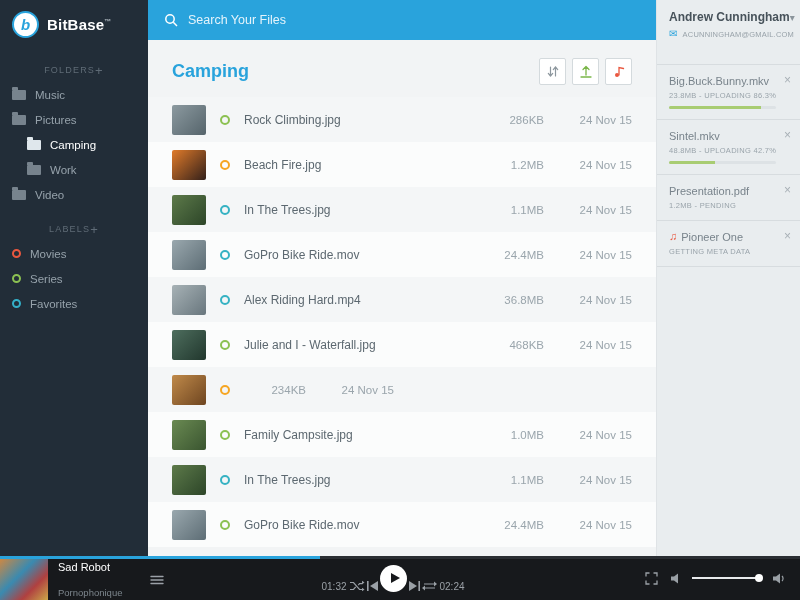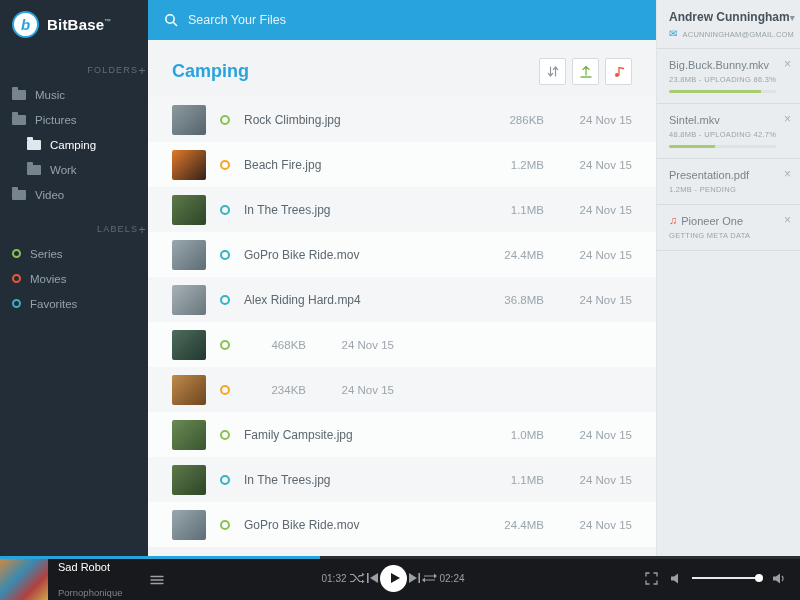--- a/index.html
+++ b/index.html
@@ -6,21 +6,21 @@
   html,body{width:800px;height:600px;overflow:hidden}
   body{font-family:"Liberation Sans",sans-serif;background:#fff}
   .app{position:relative;width:800px;height:600px;overflow:hidden;background:#f2f4f5}
 
   
   .sidebar{position:absolute;left:0;top:0;width:148px;bottom:44px;background:#222d38;color:#96a2ab;overflow:hidden}
   .logo-row{display:flex;align-items:center;gap:8px;height:48px;padding:0 12px}
   .logo-mark{width:27px;height:27px;border-radius:50%;background:#fff;border:2px solid #29a3dc;color:#29a3dc;font-weight:bold;display:flex;align-items:center;justify-content:center;font-size:15px;font-style:italic}
   .logo-text{color:#fff;font-size:15px;font-weight:bold;letter-spacing:.2px}
   .logo-text sup{font-size:7px;color:#aeb8bf}
-  .section-header{display:flex;justify-content:flex-end;align-items:center;padding:0 1px;height:24px;margin-top:10px;font-size:9px;letter-spacing:1.2px;color:#5f6b76}
+  .section-header{display:flex;justify-content:center;align-items:center;padding:0 16px;height:24px;margin-top:10px;font-size:9px;letter-spacing:1.2px;color:#5f6b76}
   .plus-btn{color:#5f6b76;font-size:13px;cursor:pointer;line-height:1}
   .nav-item{display:flex;align-items:center;gap:9px;height:25px;padding:0 12px;font-size:11.5px;color:#96a2ab;cursor:pointer;white-space:nowrap}
   .nav-item.indent{padding-left:27px}
   .nav-item.active{color:#fff}
   .folder-ic{width:14px;height:10px;background:#77838d;border-radius:1px;position:relative;flex:0 0 auto}
   .folder-ic::before{content:"";position:absolute;top:-3px;left:0;width:6px;height:3px;background:inherit;border-radius:1px 1px 0 0}
   .nav-item.active .folder-ic{background:#dfe7ec}
   .ring{width:9px;height:9px;border-radius:50%;border:2px solid #888;flex:0 0 auto;background:transparent}
 
   
@@ -36,21 +36,21 @@
   .file-row{display:flex;align-items:center;height:45px;padding:0 24px;background:#fbfcfc;cursor:pointer}
   .file-row:nth-child(odd){background:#f4f6f7}
   .thumb{width:34px;height:30px;border-radius:2px;margin-right:14px;flex:0 0 auto}
   .status-ring{width:10px;height:10px;border-radius:50%;border:2px solid #8cc152;margin-right:14px;flex:0 0 auto}
   .file-name{flex:1;font-size:12px;color:#5c6870;white-space:nowrap;overflow:hidden}
   .file-size{width:62px;text-align:right;font-size:11.5px;color:#9aa5ac;flex:0 0 auto}
   .file-date{width:88px;text-align:right;font-size:11.5px;color:#9aa5ac;flex:0 0 auto}
 
   
   .rightbar{position:absolute;right:0;top:0;width:144px;bottom:44px;background:#e9edef;border-left:1px solid #dfe3e6;overflow:hidden}
-  .user-block{padding:10px 12px 9px;border-bottom:1px solid #d7dcdf}
+  .user-block{padding:10px 12px 25px;border-bottom:1px solid #d7dcdf}
   .user-row{display:flex;justify-content:space-between;align-items:center}
   .user-name{font-size:12px;color:#47525a;font-weight:bold;white-space:nowrap}
   .chev{color:#8b959c;font-size:10px;cursor:pointer}
   .user-email{display:flex;gap:5px;align-items:center;margin-top:5px;font-size:7.5px;color:#98a2a9;letter-spacing:.2px;white-space:nowrap}
   .mail-ic{color:#29a3dc;font-size:10px;line-height:1}
   .upl-item{position:relative;padding:10px 24px 10px 12px;border-bottom:1px solid #d7dcdf}
   .upl-name{font-size:11px;color:#78838b;display:flex;gap:4px;white-space:nowrap;overflow:hidden}
   .upl-note{color:#e9573f;display:none;font-size:11px;line-height:1}
   .upl-meta{font-size:7.5px;color:#9aa4ab;letter-spacing:.3px;margin-top:4px;text-transform:uppercase;white-space:nowrap}
   .upl-bar{height:3px;background:#dde2e5;margin-top:6px;border-radius:2px;overflow:hidden}
@@ -60,21 +60,21 @@
   
   .player{position:absolute;left:0;right:0;bottom:0;height:44px;background:#17191c;display:flex;align-items:center}
   .seek{position:absolute;top:0;left:0;right:0;height:3px;background:#2a2e33;cursor:pointer}
   .seek-fill{height:100%;background:#29a3dc}
   .player-left{display:flex;align-items:center;flex:1;min-width:0;height:100%;padding-top:3px}
   .album-art{width:48px;height:41px;background:linear-gradient(135deg,#cc8844,#3a8ab0 40%,#b04040 70%,#caa84a);flex:0 0 auto}
   .track-info{margin-left:10px;min-width:0}
   .track-title{font-size:11px;color:#fff;white-space:nowrap}
   .track-artist{font-size:9.5px;color:#7c858c;margin-top:14px;white-space:nowrap}
   .queue-btn{margin-left:28px;cursor:pointer;display:flex;align-items:center}
-  .player-center{display:flex;align-items:center;gap:1px;flex:0 0 auto}
+  .player-center{display:flex;align-items:flex-end;gap:1px;flex:0 0 auto}
   .ptime{font-size:10px;color:#9aa0a6;width:28px;text-align:center}
   .pbtn{cursor:pointer;display:flex;align-items:center}
   .play-btn{width:27px;height:27px;border-radius:50%;background:#fff;display:flex;align-items:center;justify-content:center;cursor:pointer}
   .play-tri{width:0;height:0;border-left:9px solid #17191c;border-top:5.5px solid transparent;border-bottom:5.5px solid transparent;margin-left:3px}
   .player-right{display:flex;align-items:center;justify-content:flex-end;gap:13px;flex:1;padding-right:14px}
   .vol-slider{position:relative;width:68px;height:2px;background:#4a4f55;cursor:pointer}
   .vol-fill{position:absolute;left:0;top:0;height:2px;width:100%;background:#e8eaec}
   .vol-knob{position:absolute;right:-3px;top:-3px;width:8px;height:8px;border-radius:50%;background:#fff}
 </style>
 </head>
@@ -112,26 +112,26 @@
     <span class="folder-ic"></span>
     <span>Video</span>
   </div>
       </div>
     <div class="section-header">
       <span>LABELS</span>
       <span class="plus-btn">+</span>
     </div>
     <div id="labels">
         <div class="nav-item">
+    <span class="ring" style="border-color: rgb(233, 87, 63);"></span>
+    <span>Movies</span>
+  </div>
+        <div class="nav-item">
     <span class="ring" style="border-color: rgb(140, 193, 82);"></span>
     <span>Series</span>
-  </div>
-        <div class="nav-item">
-    <span class="ring" style="border-color: rgb(233, 87, 63);"></span>
-    <span>Movies</span>
   </div>
         <div class="nav-item">
     <span class="ring" style="border-color: rgb(52, 176, 201);"></span>
     <span>Favorites</span>
   </div>
       </div>
   </aside>
 
   <div class="main">
     <div class="searchbar">
@@ -194,20 +194,21 @@
         <div class="file-row">
     <div class="thumb" style="background: linear-gradient(135deg, rgb(167, 178, 182), rgb(104, 118, 125));"></div>
     <span class="status-ring" style="border-color: rgb(54, 178, 195);"></span>
     <span class="file-name">Alex Riding Hard.mp4</span>
     <span class="file-size">36.8MB</span>
     <span class="file-date">24 Nov 15</span>
   </div>
         <div class="file-row">
     <div class="thumb" style="background: linear-gradient(135deg, rgb(78, 110, 94), rgb(33, 55, 45));"></div>
     <span class="status-ring" style="border-color: rgb(140, 193, 82);"></span>
+    <span class="file-name">Julie and I - Waterfall.jpg</span>
     <span class="file-size">468KB</span>
     <span class="file-date">24 Nov 15</span>
   </div>
         <div class="file-row">
     <div class="thumb" style="background: linear-gradient(135deg, rgb(192, 138, 74), rgb(110, 69, 32));"></div>
     <span class="status-ring" style="border-color: rgb(246, 166, 35);"></span>
     <span class="file-size">234KB</span>
     <span class="file-date">24 Nov 15</span>
   </div>
         <div class="file-row">

